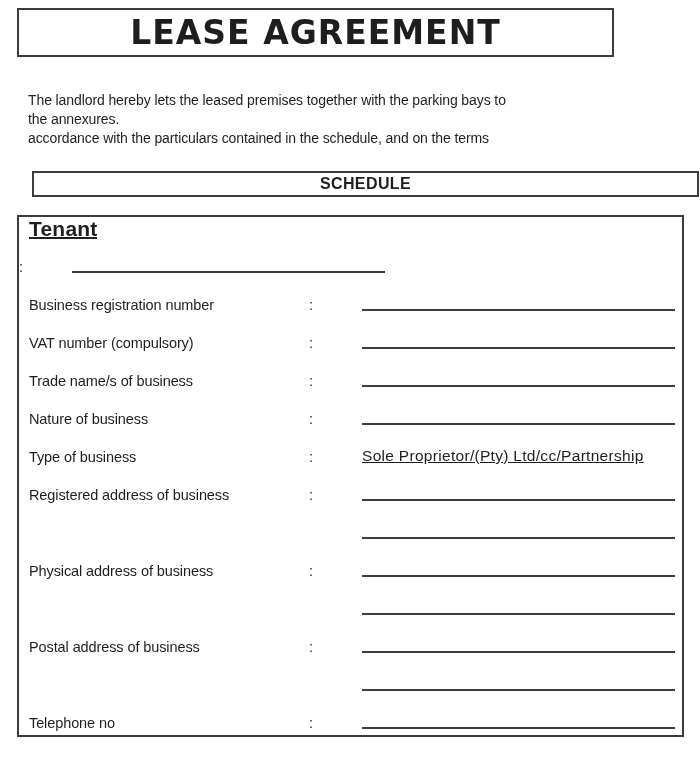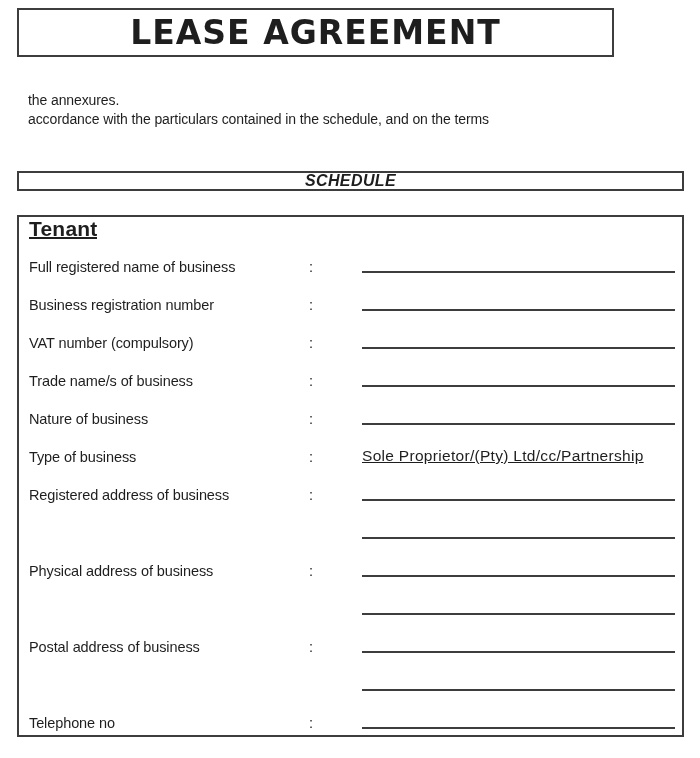--- a/index.html
+++ b/index.html
@@ -26,23 +26,23 @@
     font-weight:bold;font-size:33px;letter-spacing:1px;white-space:nowrap;
   }
 
   .intro{
     position:absolute;left:28px;top:91px;
     font-size:14px;line-height:19px;letter-spacing:-0.1px;
   }
   .intro-line{white-space:nowrap;}
 
   .schedule-box{
-    position:absolute;left:17px;top:171px;width:667px;height:20px;
+    position:absolute;left:32px;top:171px;width:667px;height:26px;
     border:2px solid var(--border);box-sizing:border-box;
-    display:flex;align-items:center;justify-content:center;font-style:italic;
+    display:flex;align-items:center;justify-content:center;
   }
   .schedule-box .schedule-text{
     font-weight:bold;font-size:16px;letter-spacing:0.4px;
   }
 
   .main-box{
     position:absolute;left:17px;top:215px;width:667px;height:522px;
     border:2px solid var(--border);box-sizing:border-box;
   }
   .tenant-heading{margin:4px 0 0 10px;height:18px;line-height:18px;}
@@ -69,35 +69,35 @@
 </head>
 <body>
 
 <div class="page">
 
   <div class="title-box">
     <span class="title-text">LEASE AGREEMENT</span>
   </div>
 
   <div class="intro">
+    <div class="intro-line">The landlord hereby lets the leased premises together with the parking bays to</div>
     <div class="intro-line">the annexures.</div>
     <div class="intro-line">accordance with the particulars contained in the schedule, and on the terms</div>
   </div>
 
   <div class="schedule-box">
     <span class="schedule-text">SCHEDULE</span>
   </div>
 
   <div class="main-box">
     <div class="tenant-heading">
       <span class="u">Tenant</span>
     </div>
     <div class="fields">
   <div class="row">
-    <span class="label">Full registered name of business</span>
     <span class="colon">:</span>
     <span class="fill line"></span>
   </div>
 
   <div class="row">
     <span class="label">Business registration number</span>
     <span class="colon">:</span>
     <span class="fill line"></span>
   </div>
 

